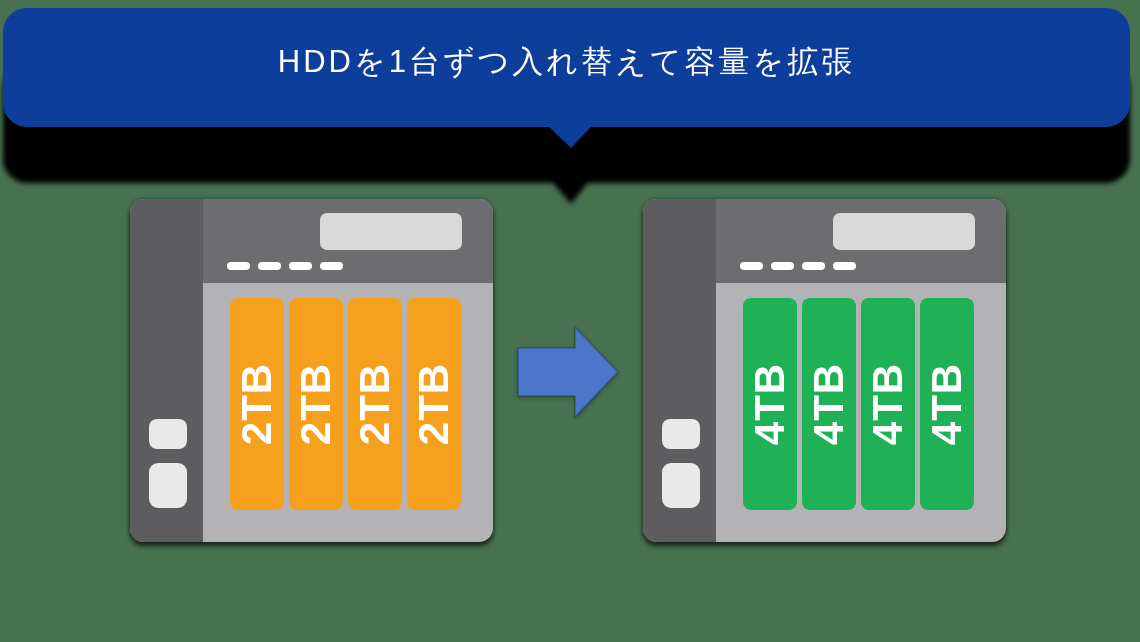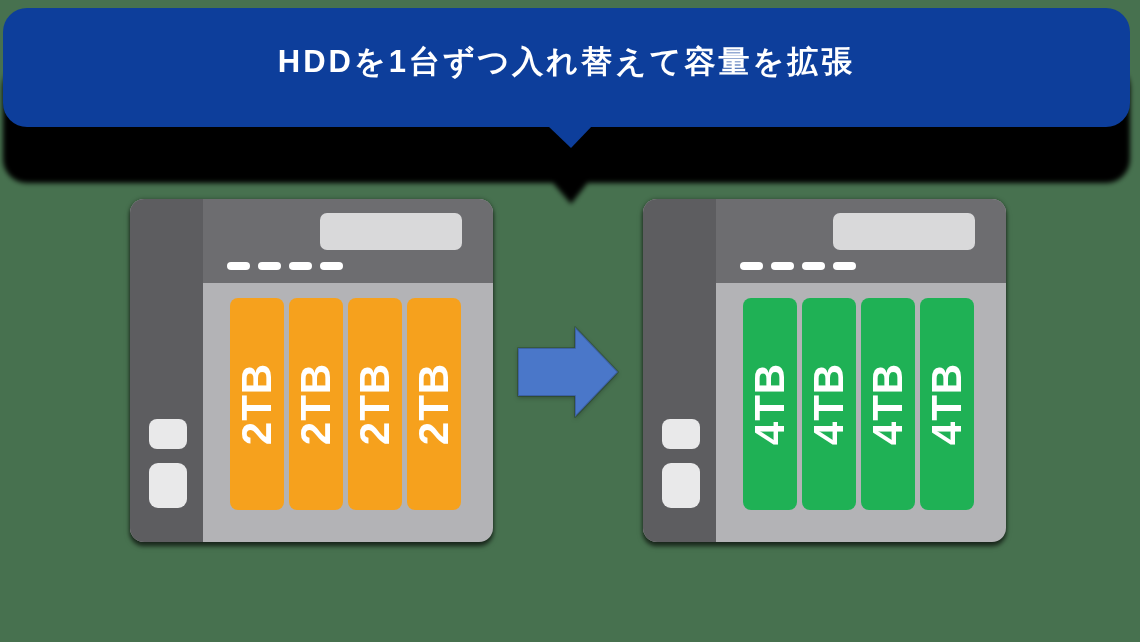--- a/index.html
+++ b/index.html
@@ -23,21 +23,21 @@
   .banner-title {
     position: absolute;
     left: 3px; top: 8px;
     width: 1127px; height: 119px;
     display: flex;
     align-items: center;
     justify-content: center;
     transform: translateY(-6px);
     color: var(--banner_text, #fff);
     font-size: 31px;
-    font-weight: bold;
+    font-weight: normal;
     letter-spacing: 3px;
     white-space: nowrap;
   }
 
   
   .nas {
     position: absolute;
     top: 199px;
     width: 363px;
     height: 343px;

